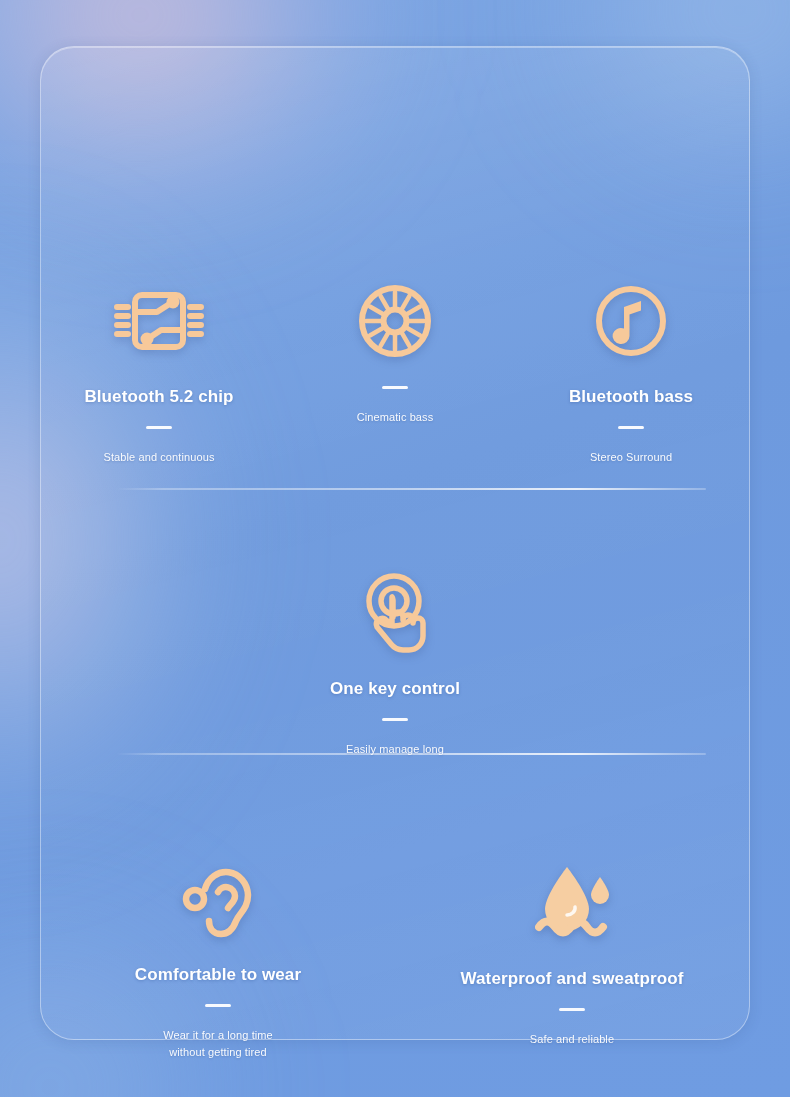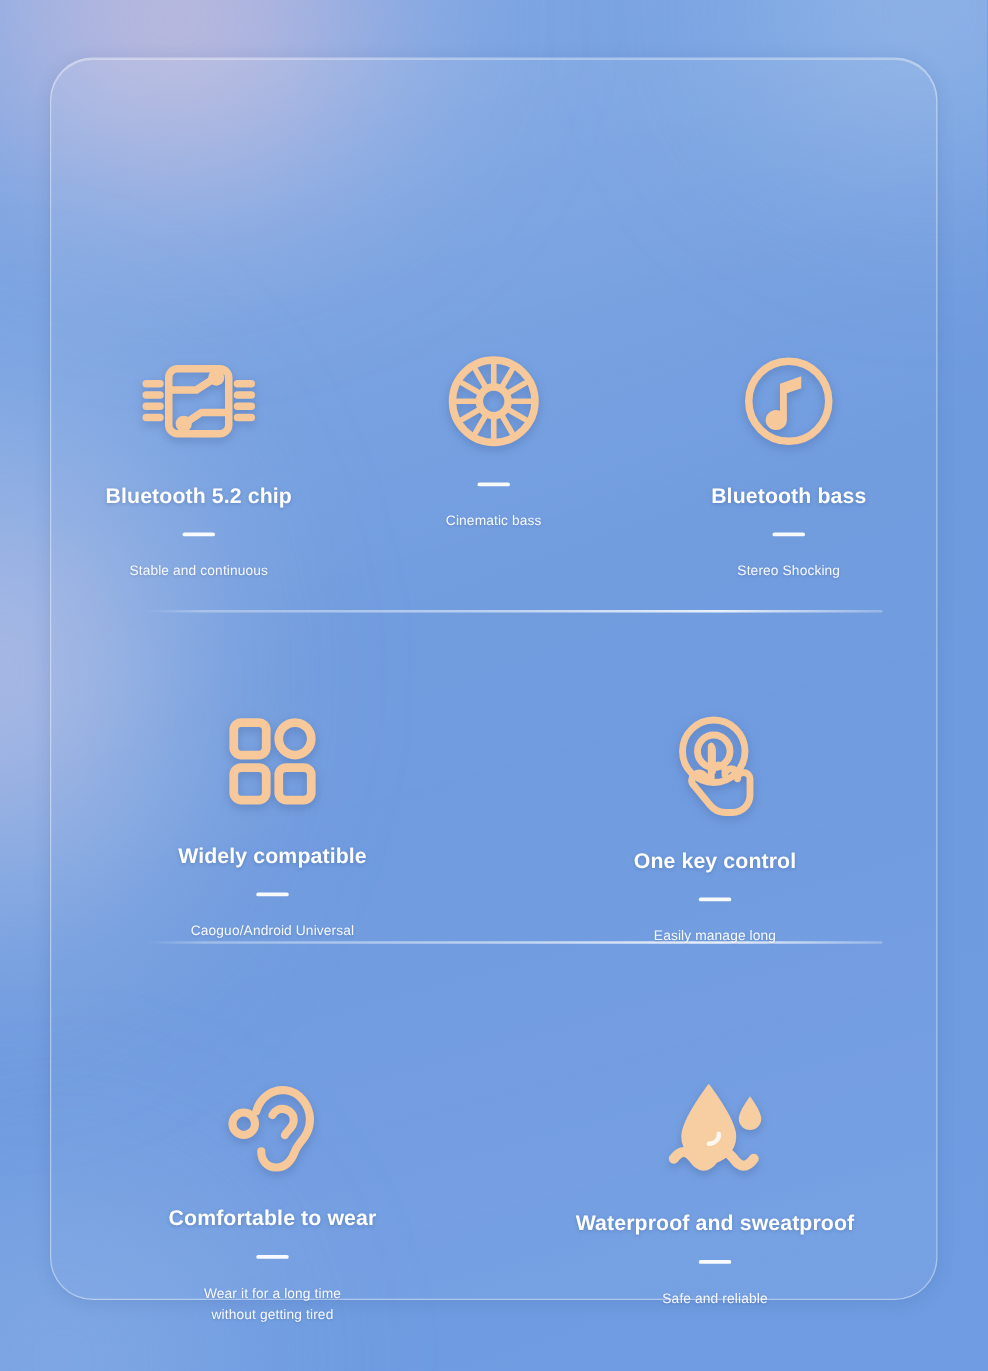--- a/index.html
+++ b/index.html
@@ -242,43 +242,28 @@
 
         <div class="cell">
           <div class="icon-box">
             <svg width="76" height="76" viewBox="0 0 76 76">
               <circle cx="38" cy="38" r="32" fill="none" stroke="#f7c99a" stroke-width="6"></circle>
               <path d="M48 18 L31 24 V45.5 a8.5 8 0 1 0 5.5 7.4 V31.5 L48 27.6 Z" fill="#f7c99a"></path>
             </svg>
           </div>
           <div class="label">Bluetooth bass</div>
           <div class="dash"></div>
-          <div class="caption">Stereo Shocking</div>
+          <div class="caption">Stereo Surround</div>
         </div>
 
       </div>
 
       <div class="row row-2">
 
 
-        <div class="cell">
-          <div class="icon-box">
-            <svg width="74" height="74" viewBox="0 0 74 74">
-              <g fill="none" stroke="#f7c99a" stroke-width="7" stroke-linejoin="round">
-                <rect x="6" y="6" width="26" height="26" rx="6"></rect>
-                <circle cx="55" cy="19" r="13"></circle>
-                <rect x="6" y="42" width="26" height="26" rx="6"></rect>
-                <rect x="42" y="42" width="26" height="26" rx="6"></rect>
-              </g>
-            </svg>
-          </div>
-          <div class="label">Widely compatible</div>
-          <div class="dash"></div>
-          <div class="caption">Caoguo/Android Universal</div>
-        </div>
 
         <div class="cell nudge-dn-4">
           <div class="icon-box">
             <svg width="78" height="84" viewBox="0 0 78 84">
               <g fill="none" stroke="#f7c99a" stroke-width="5.5" stroke-linecap="round" stroke-linejoin="round">
                 <circle cx="38" cy="30" r="25"></circle>
                 <circle cx="38" cy="30" r="13"></circle>
                 <path d="M36 26 v28 l-7 -6 a6 6 0 0 0 -8 8 l14 17 a16 16 0 0 0 12 6 h6
                          a14 14 0 0 0 14 -14 v-13 a5 5 0 0 0 -10 0 v-3 a5 5 0 0 0 -10 0 v-3
                          a5 5 0 0 0 -10 0 v-17 a5 5 0 0 0 -1 -3 z" fill="none"></path>

